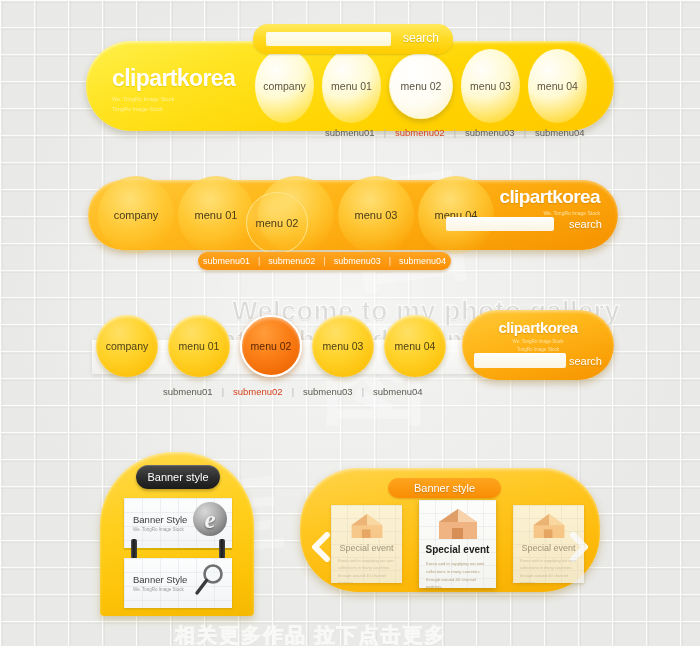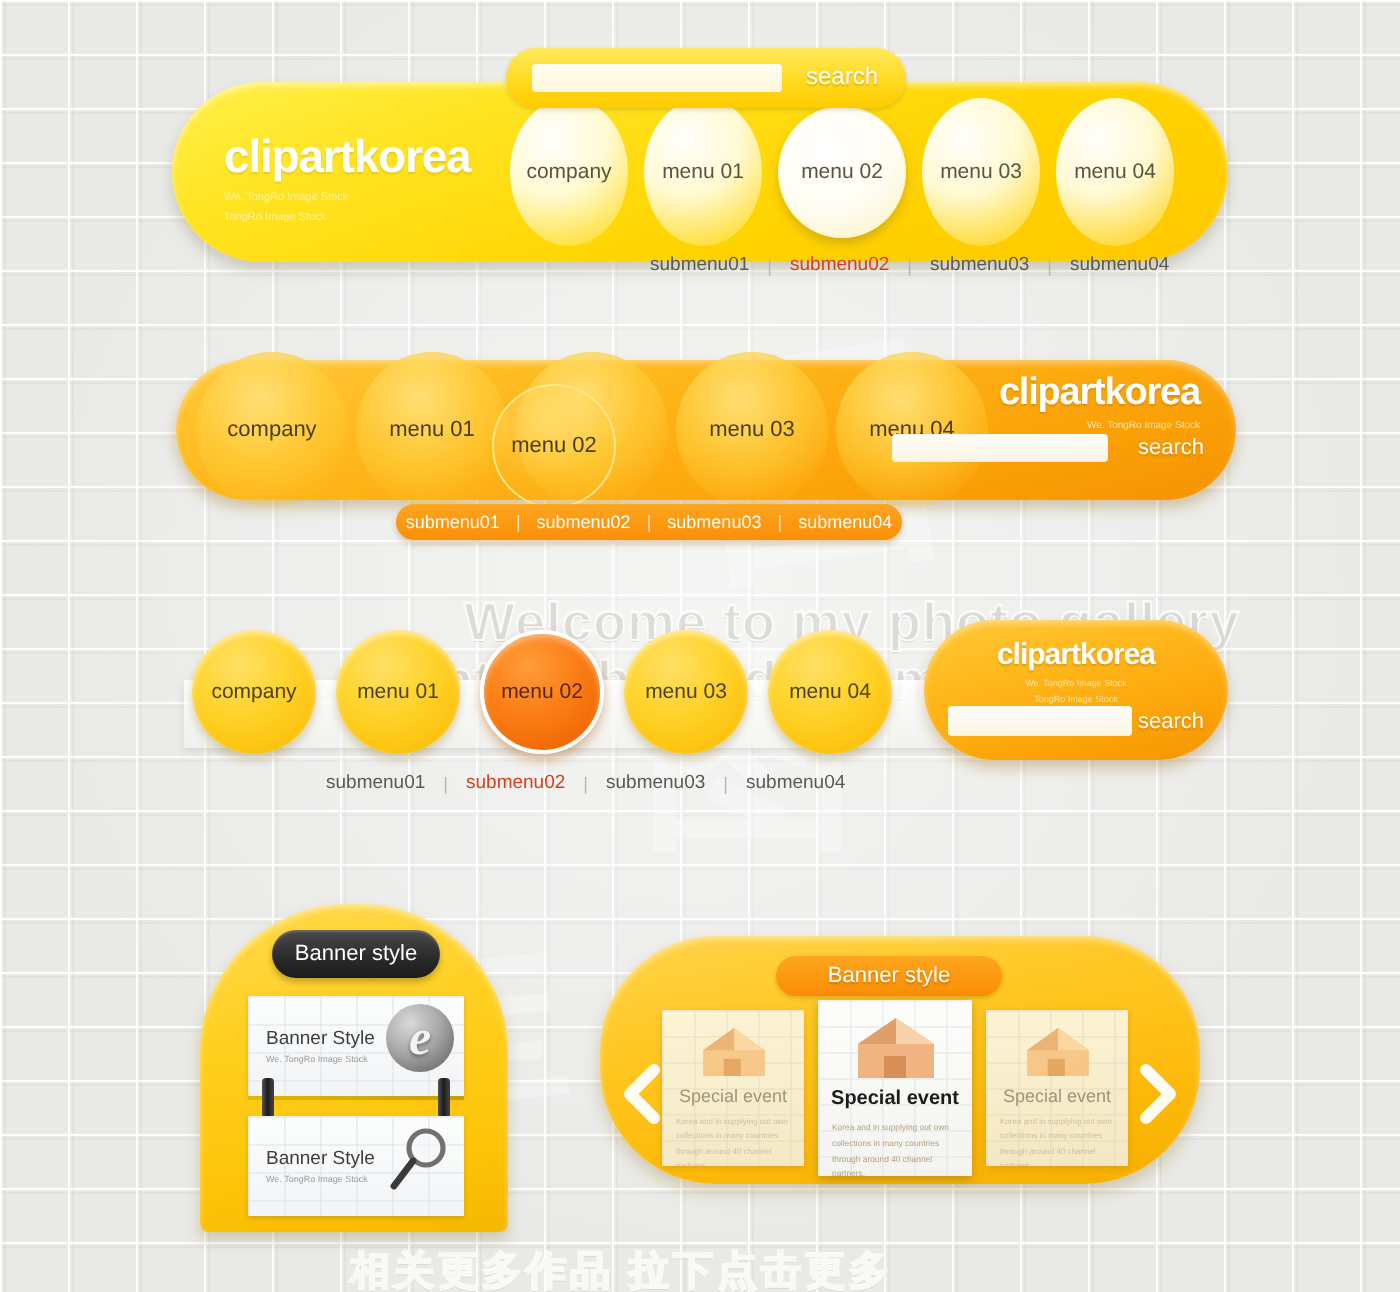--- a/index.html
+++ b/index.html
@@ -279,21 +279,21 @@
   }
   #br-pill {
     position: absolute; left: 88px; top: 10px; width: 113px; height: 20px;
     border-radius: 10px;
     background: linear-gradient(180deg,#ffa51f 0%, #f98d04 100%);
     display: flex; align-items: center; justify-content: center;
     font-size: 11px; color: #fff;
     text-shadow: 0 1px 1px rgba(160,95,0,.5);
     box-shadow: 0 1px 2px rgba(150,100,10,.3);
   }
-  .br-cards { position: absolute; left: 31px; top: 37px; display: flex; align-items: flex-start; gap: 7px; }
+  .br-cards { position: absolute; left: 31px; top: 37px; display: flex; align-items: flex-start; gap: 17px; }
   .br-card {
     width: 71px; height: 78px;
     background:
       linear-gradient(to right, rgba(224,228,232,.5) 1px, transparent 1px) 0 0/16px 13px,
       linear-gradient(to bottom, rgba(224,228,232,.5) 1px, transparent 1px) 0 0/16px 13px,
       linear-gradient(180deg,#fdfdfb,#f3f3ef);
     box-shadow: 0 1px 3px rgba(130,100,20,.3);
     position: relative; overflow: hidden;
     opacity: .82;
   }

